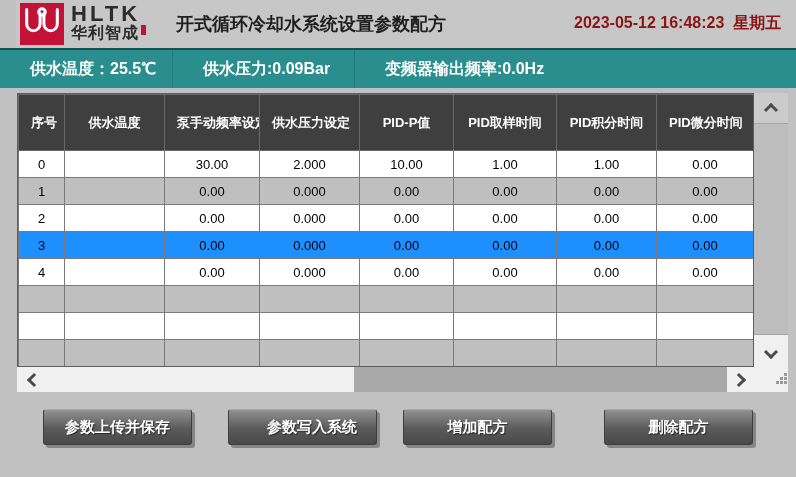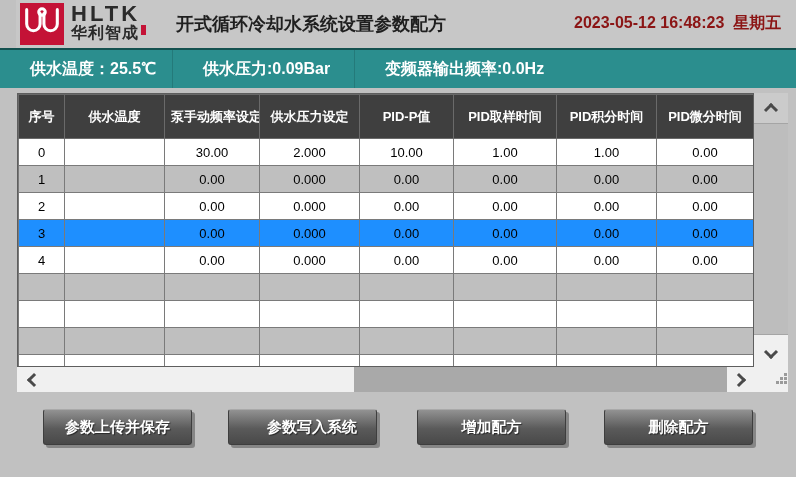--- a/index.html
+++ b/index.html
@@ -26,21 +26,21 @@
   .status-item:nth-child(2){width:182px;}
   .status-item:nth-child(3){width:176px;}
   .status-item:nth-child(4){flex:1;}
   .status-item + .status-item{border-left:1px solid rgba(0,0,0,.14);height:100%;display:flex;align-items:center;}
 
   
   .table-clip{position:absolute;left:17px;top:93px;width:737px;height:274px;overflow:hidden;
     border:1px solid #5e5e5e;box-sizing:border-box;background:#fff;}
   table.grid{border-collapse:collapse;table-layout:fixed;width:735px;}
   table.grid th{background:#3f3f3f;color:#fff;font-size:13px;font-weight:bold;height:31px;
-    border:1px solid #6a6a6a;padding:6px;white-space:nowrap;overflow:hidden;}
+    border:1px solid #6a6a6a;padding:12px;white-space:nowrap;overflow:hidden;}
   table.grid td{height:26px;font-size:13px;color:#000;text-align:center;background:#fff;
     border:1px solid #7a7a7a;padding:0;white-space:nowrap;overflow:hidden;}
   tr.alt td{background:#bfbfbf;}
   tr.selected td{background:#1e8fff;}
   td.cell-selected{background:#ffff00;}
 
   
   .vscroll{position:absolute;left:754px;top:93px;width:34px;height:274px;background:#f0f0f0;}
   .vs-up{position:absolute;top:0;left:0;right:0;height:30px;background:#cbcbcb;
     display:flex;align-items:center;justify-content:center;}
@@ -63,21 +63,21 @@
   .chev.down{transform:rotate(-45deg);margin-bottom:3px;}
   .chev.left{transform:rotate(45deg);margin-left:3px;}
   .chev.right{transform:rotate(-135deg);margin-right:3px;}
 
   
   .hmi-btn{position:absolute;top:409px;width:149px;height:36px;border-radius:3px;
     background:linear-gradient(#929292,#5a5a5a 55%,#494949);
     border:1px solid #3e3e3e;border-top-color:#a9a9a9;
     color:#fff;font-size:15px;font-weight:bold;font-family:"Liberation Sans",sans-serif;
     box-shadow:3px 3px 0 rgba(75,75,75,.5);text-shadow:1px 1px 1px rgba(0,0,0,.55);cursor:pointer;}
-  .btn-0{left:43px;}.btn-1{left:228px;padding-left:25px;}.btn-2{left:417px;}.btn-3{left:604px;}
+  .btn-0{left:43px;}.btn-1{left:228px;padding-left:25px;}.btn-2{left:403px;}.btn-3{left:604px;}
 </style>
 </head>
 <body>
 
 <div class="screen">
 
   <div class="hdr">
     <div class="logo-mark">
       <svg viewBox="0 0 46 42">
         <g fill="none" stroke="#ffffff" stroke-width="3.2" stroke-linecap="round">

